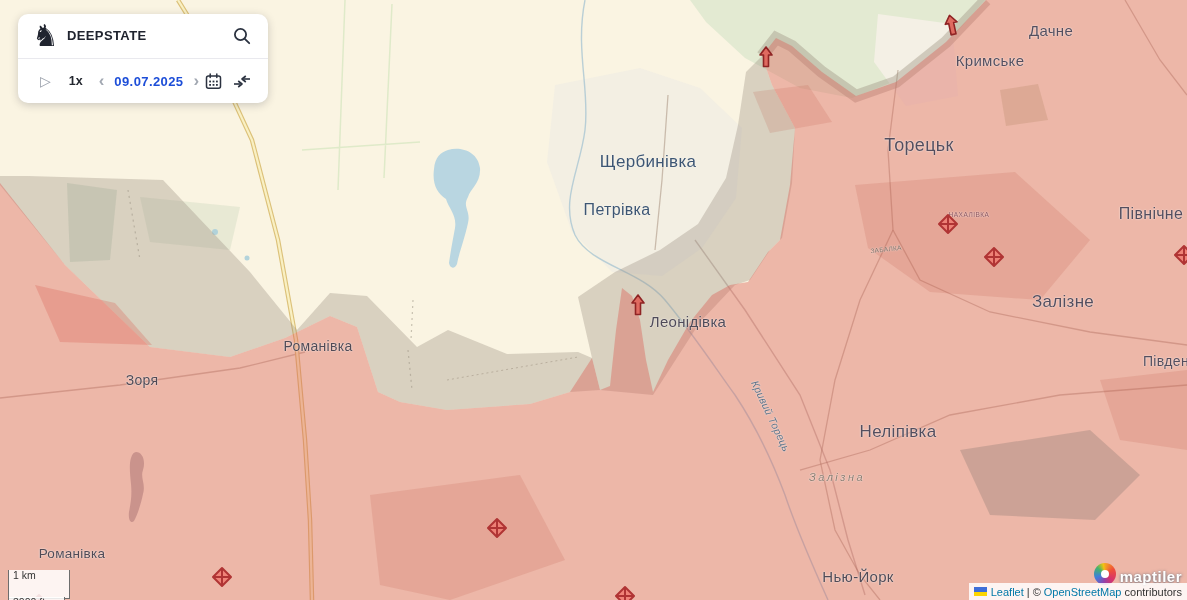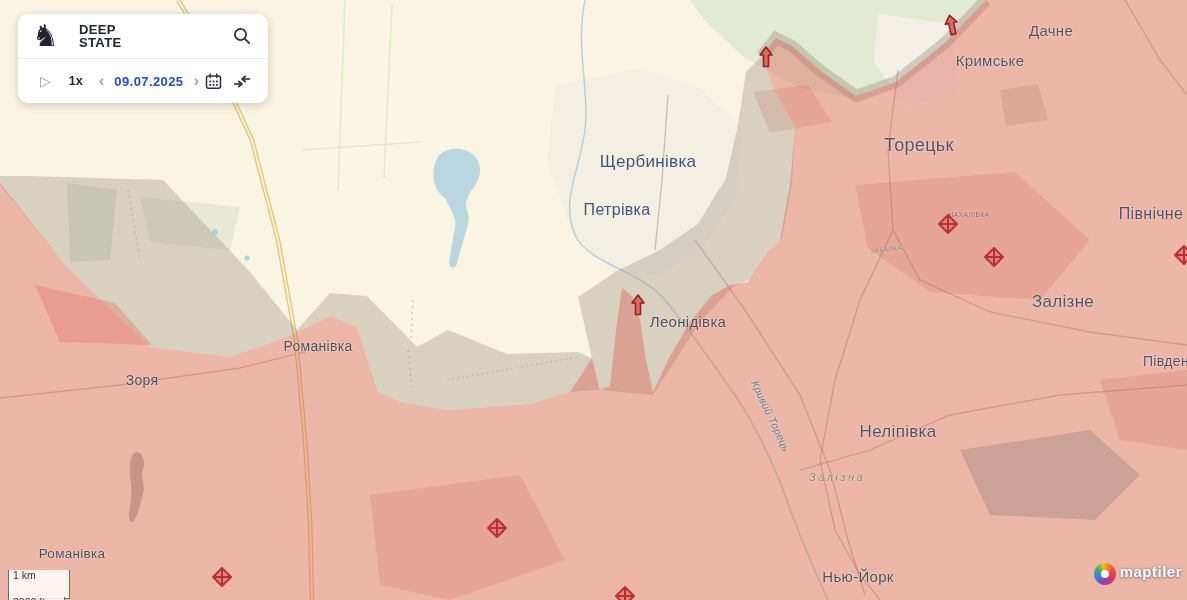--- a/index.html
+++ b/index.html
@@ -15,21 +15,21 @@
 
   
   .marker { position:absolute; transform:translate(-50%,-50%); }
 
   
   .panel { position:absolute; left:18px; top:14px; width:250px; background:#ffffff;
            border-radius:10px; box-shadow:0 2px 8px rgba(40,40,60,.22); z-index:30; }
   .panel-row { display:flex; align-items:center; height:44px; padding:0 14px; }
   .panel-divider { height:1px; background:#e9e9ee; margin:0; }
   .knight { font-size:30px; line-height:30px; color:#20242f; margin-right:8px; }
-  .brand { display:flex; flex-direction:column; justify-content:center;margin-left:12px; }
+  .brand { display:flex; flex-direction:row; justify-content:center; }
   .brand div { font-size:13px; font-weight:800; color:#20242f; line-height:13.5px; letter-spacing:.4px; }
   .spacer { flex:1; }
   .icon-btn { background:none; border:none; cursor:pointer; display:flex; align-items:center;
               justify-content:center; padding:2px; }
   .glyph-btn { background:none; border:none; cursor:pointer; font-family:"Liberation Sans",sans-serif; }
   .play-btn { color:#9aa0ab; font-size:14px; margin-left:8px; }
   .speed { font-size:12.5px; font-weight:700; color:#23272f; margin-left:18px; cursor:pointer; }
   .chev { color:#a2a8b2; font-size:17px; font-weight:700; padding:0 2px; }
   .chev.l { margin-left:14px; } .chev.r { margin-right:2px; }
   .date { font-size:13px; font-weight:600; color:#1d4ed8; letter-spacing:.4px; margin:1px 8px; cursor:pointer; }
@@ -45,21 +45,21 @@
   .attribution { position:absolute; right:0; bottom:0; height:17px; z-index:25;
                  background:rgba(255,255,255,.85); display:flex; align-items:center;
                  padding:0 5px; font-size:11px; color:#333; }
   .attribution a { color:#0078A8; text-decoration:none; cursor:pointer; }
   .flag { display:inline-block; width:13px; height:9px; margin-right:4px; }
   .flag .b { display:block; width:100%; height:50%; background:#3f6fd8; }
   .flag .y { display:block; width:100%; height:50%; background:#fcd500; }
   .attr-sep { margin:0 3px; }
 
   
-  .maptiler { position:absolute; right:5px; bottom:15px; z-index:24; display:flex; align-items:flex-start; cursor:pointer; }
+  .maptiler { position:absolute; right:5px; bottom:15px; z-index:24; display:flex; align-items:flex-end; cursor:pointer; }
   .pinwheel { width:22px; height:22px; border-radius:50%; margin-right:4px; position:relative;
               background:conic-gradient(#f5a623,#ef4e3a 60deg,#d6336c 130deg,#8e44ad 190deg,#3f7fdb 250deg,#45b36b 310deg,#f1c40f 350deg,#f5a623); }
   .pinwheel:after { content:""; position:absolute; left:7px; top:7px; width:8px; height:8px;
                     border-radius:50%; background:#fff; }
   .maptiler-text { font-size:15px; font-weight:700; color:#fff; letter-spacing:.5px;
                    text-shadow:0 0 3px rgba(120,120,130,.9), 0 1px 2px rgba(120,120,130,.8); }
 </style>
 </head>
 <body>
 
@@ -233,14 +233,25 @@
   <div class="scalebar">
     <div class="scale-line metric">1 km</div>
     <div class="scale-line imperial">3000 ft</div>
   </div>
 
   <div class="maptiler">
     <div class="pinwheel"></div>
     <span class="maptiler-text">maptiler</span>
   </div>
 
+  <div class="attribution">
+    <span class="flag">
+        <span class="b"></span>
+        <span class="y"></span>
+      </span>
+    <a>Leaflet</a>
+    <span class="attr-sep">|</span>
+    <span>©</span>&nbsp;
+    <a>OpenStreetMap</a>&nbsp;
+    <span>contributors</span>
+  </div>
 
 </div>
 
 </body></html>

